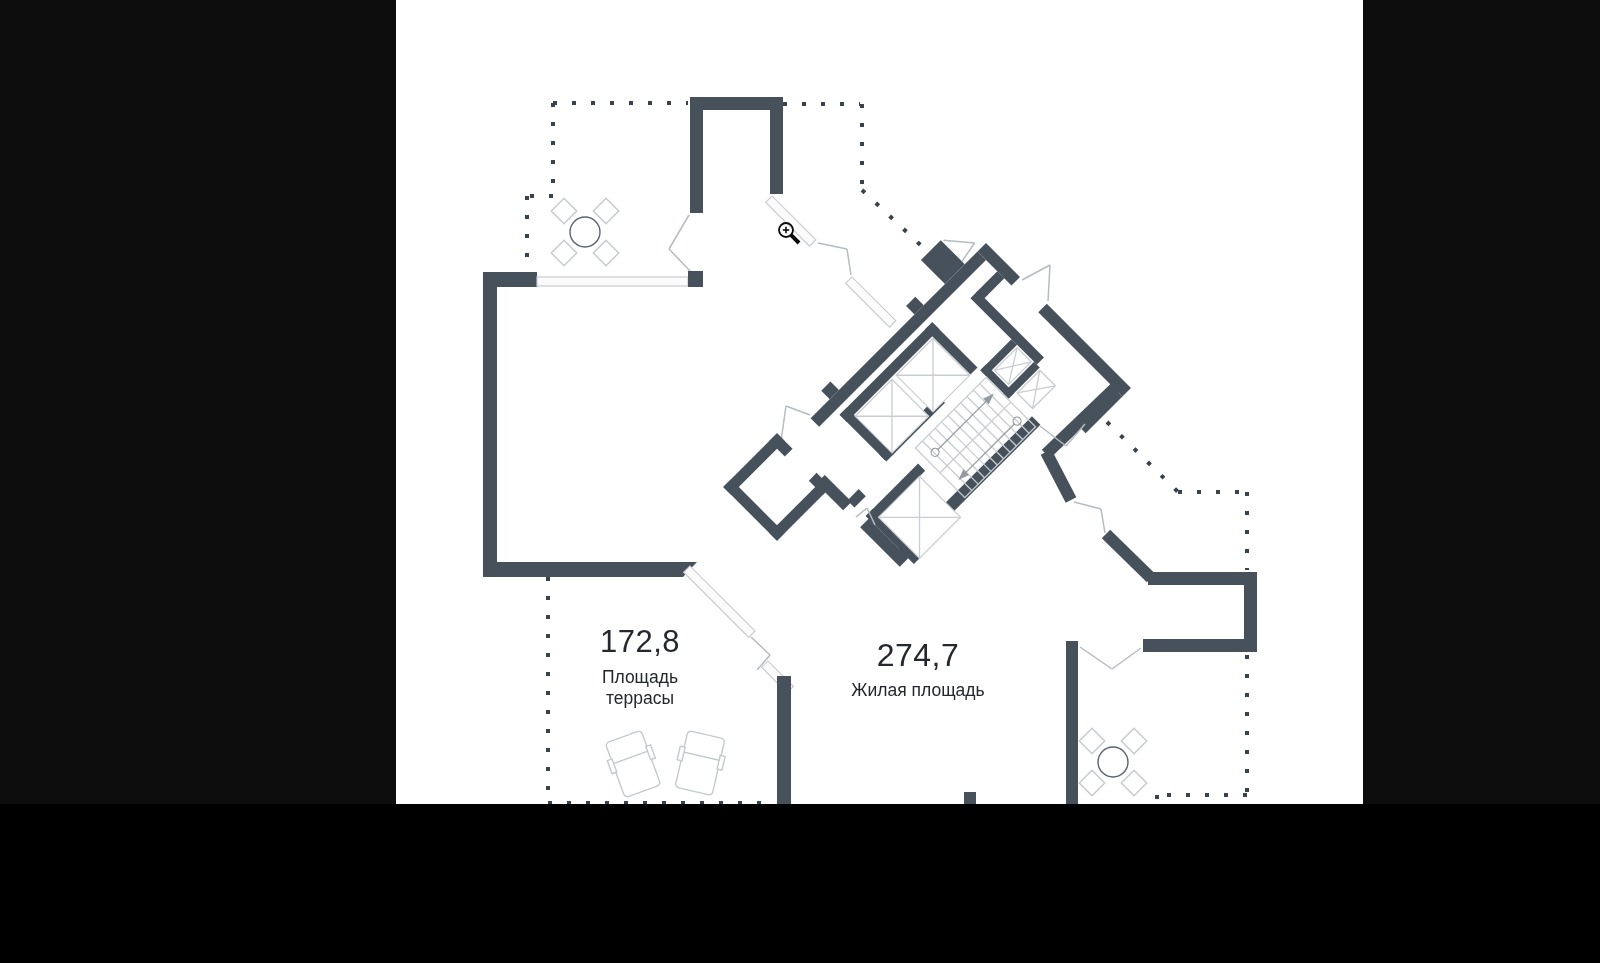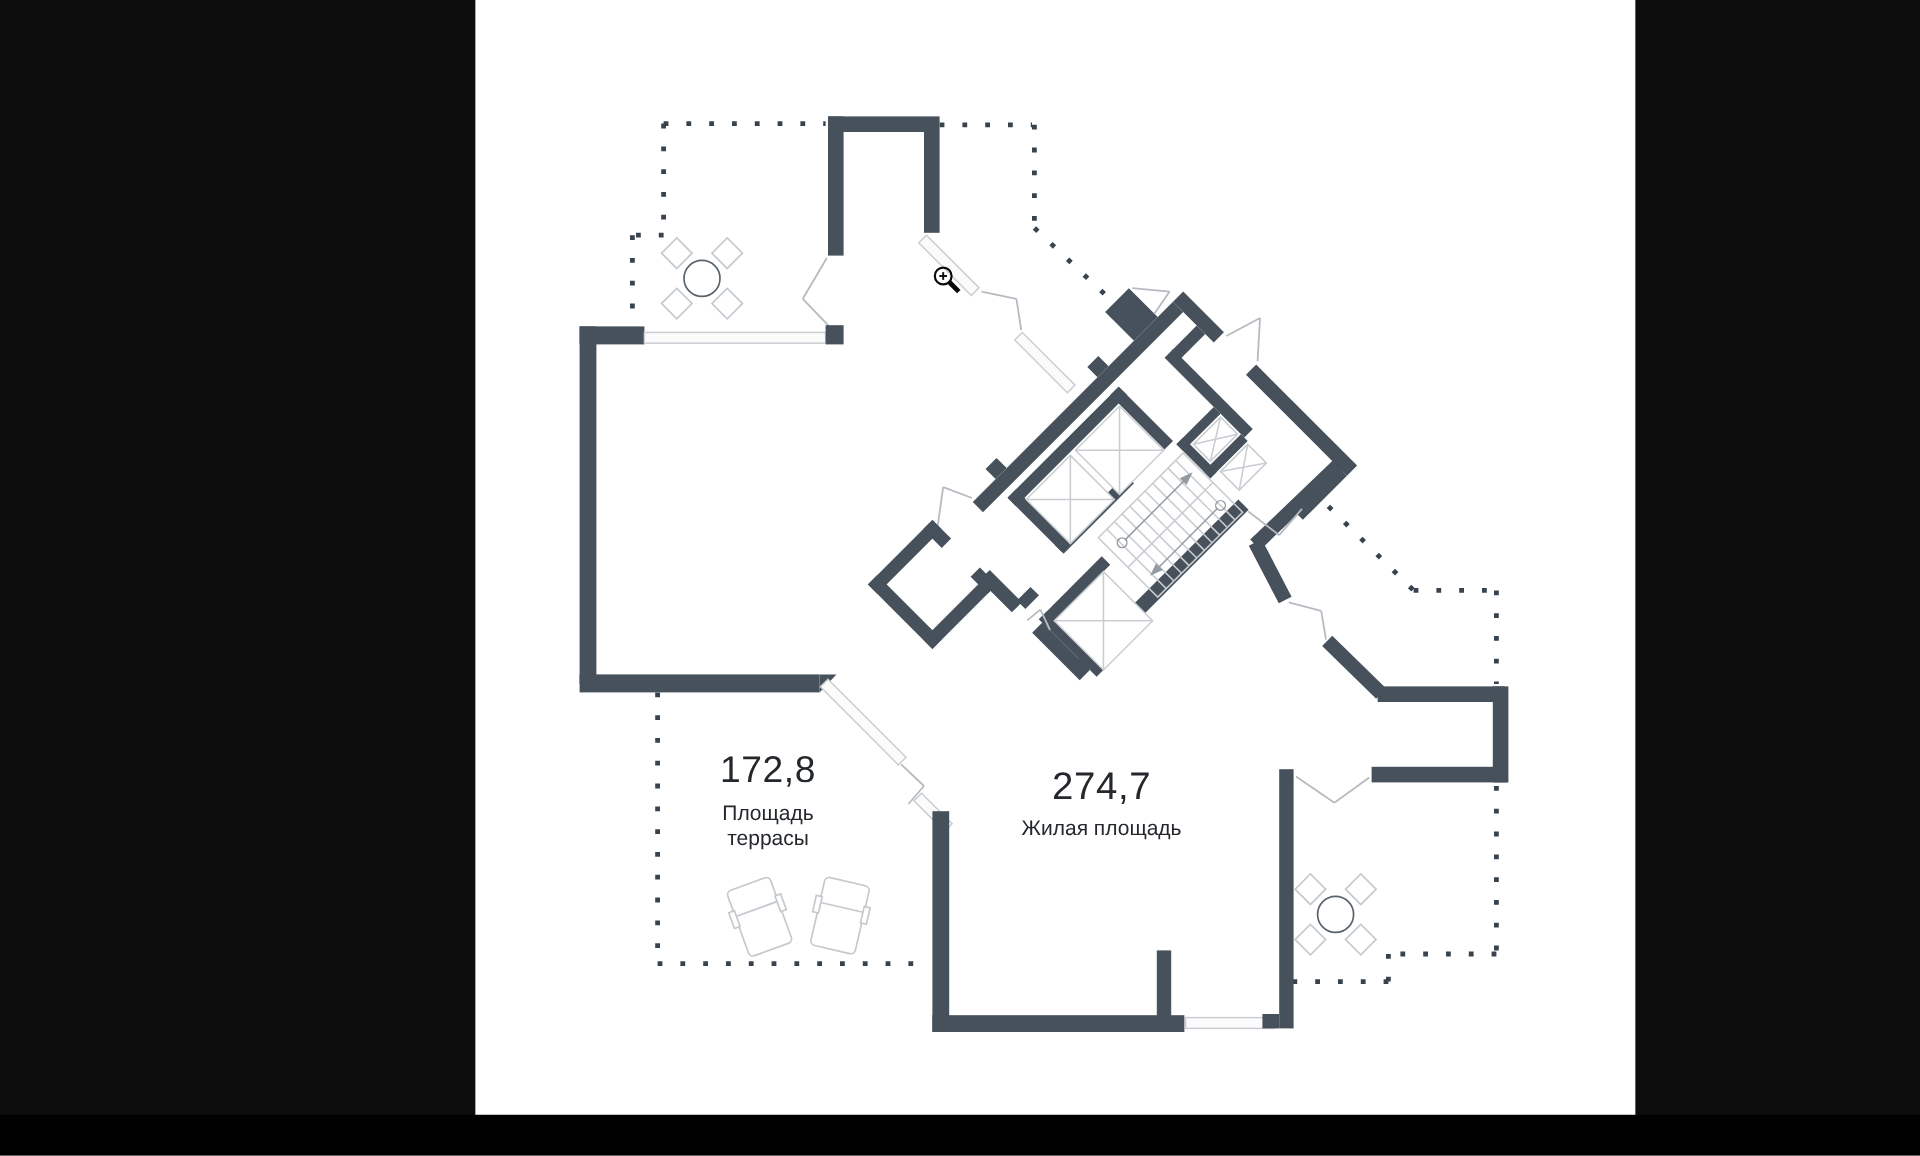--- a/index.html
+++ b/index.html
@@ -1,16 +1,16 @@
 <!DOCTYPE html>
 <html style="--letterbox: #0d0d0d; --canvas: #ffffff; --bottom_bar: #191919; --bottom_bar_accent: #3d3d3d; --wall: #46515c; --thin: #c9cdd1; --swing: #b6bbc1; --dots: #39434d; --furniture: #c4c9ce; --table_stroke: #59636d; --stair_arrow: #939aa1; --text: #24282c;"><head>
 <meta charset="utf-8">
 <style>
   html,body{margin:0;padding:0;background:#000;}
-  .stage{position:relative;width:1600px;height:929px;overflow:hidden;}
+  .stage{position:relative;width:1600px;height:804px;overflow:hidden;}
   svg{display:block;}
   .lb{fill:var(--letterbox,#0d0d0d);}
   .canvas{fill:var(--canvas,#ffffff);}
   .bbar{fill:var(--bottom_bar,#191919);}
   .bbar2{fill:var(--bottom_bar_accent,#3d3d3d);}
   .wall{fill:var(--wall,#46515c);}
   .win{fill:#fbfbfc;stroke:var(--thin,#c9cdd1);stroke-width:1.2;}
   .thin{fill:none;stroke:var(--thin,#c9cdd1);stroke-width:1.3;}
   .shaft{fill:#ffffff;stroke:var(--thin,#c9cdd1);stroke-width:1.2;}
   .furn{fill:#ffffff;stroke:var(--furniture,#c4c9ce);stroke-width:1.4;}

